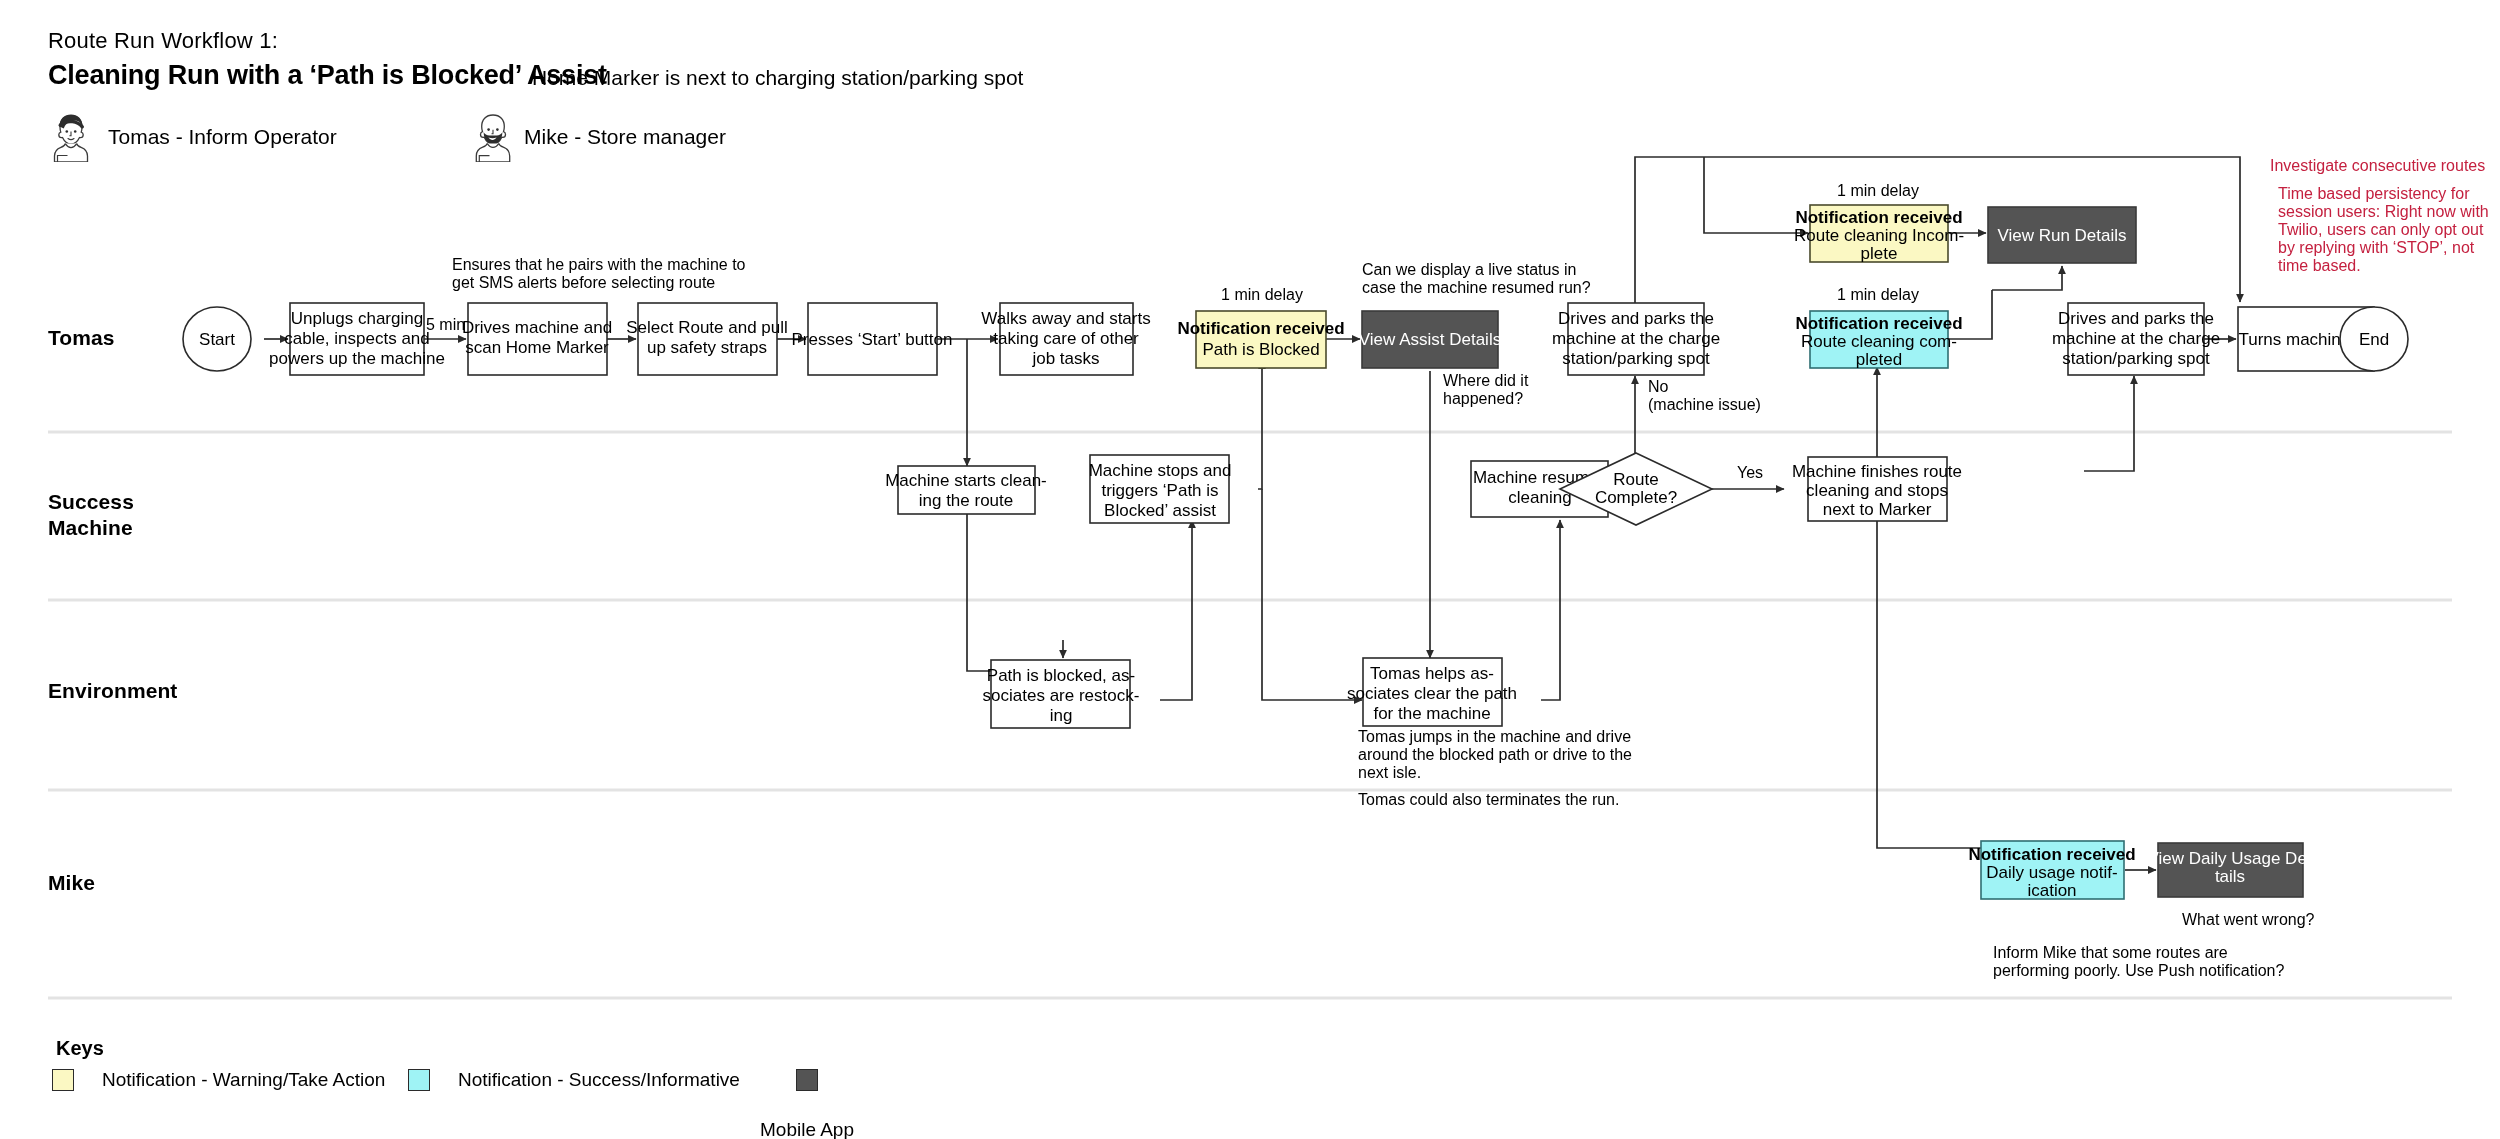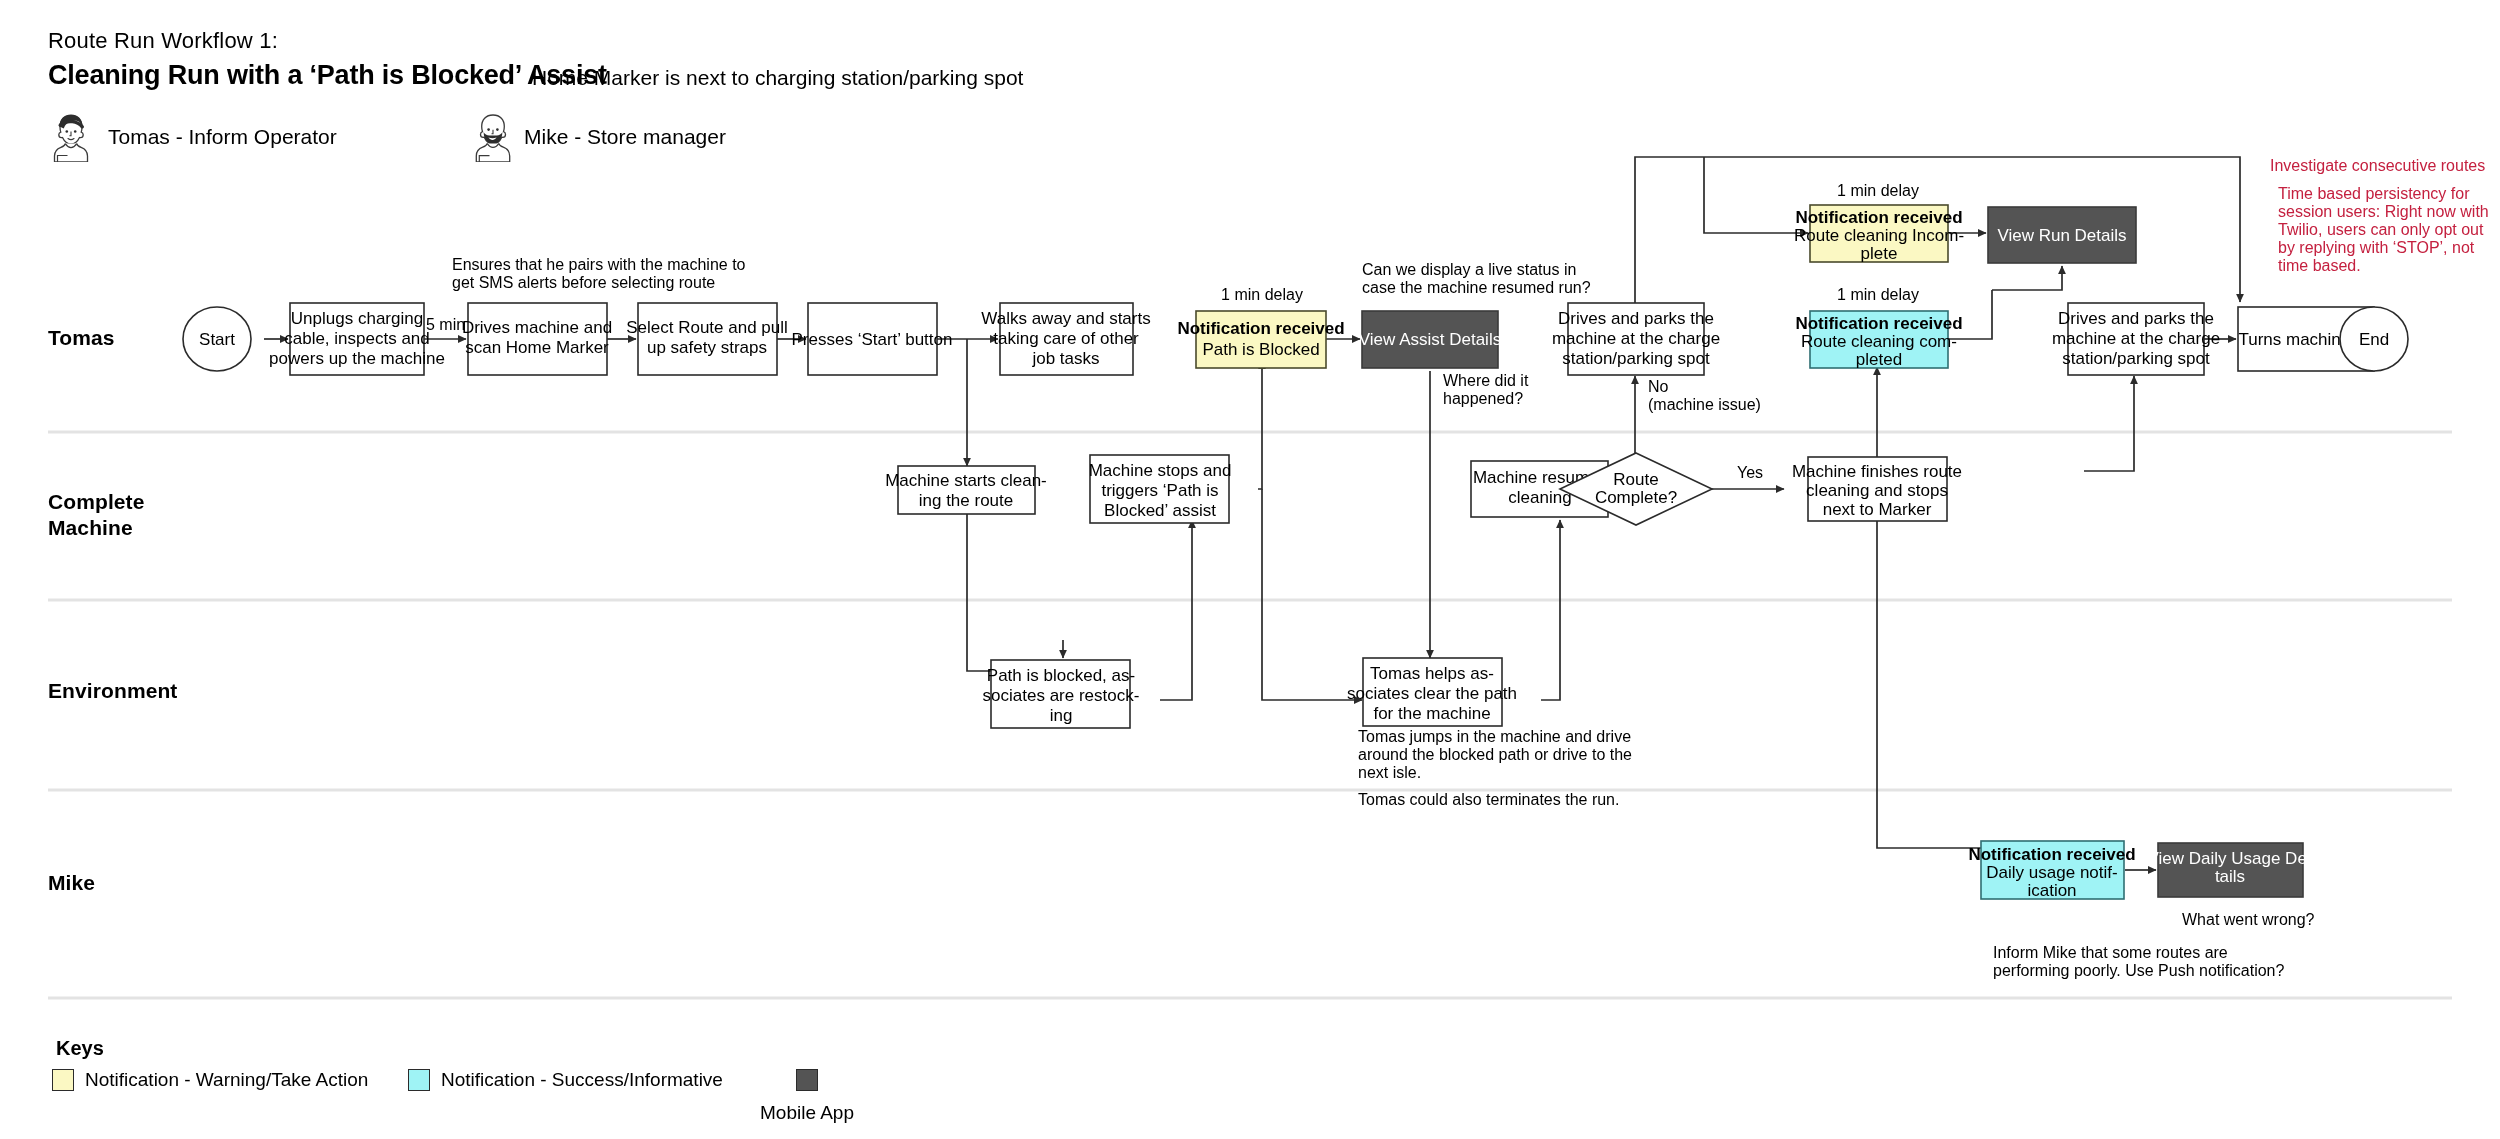--- a/index.html
+++ b/index.html
@@ -10,21 +10,21 @@
   .hdr-title{position:absolute;left:48px;top:60px;font-size:27px;font-weight:bold;letter-spacing:-.2px;}
   .hdr-note{position:absolute;left:532px;top:66px;font-size:21px;}
 
   .persona{position:absolute;display:flex;align-items:center;gap:14px;}
   .persona .nm{font-size:21px;}
   .avatar{width:46px;height:50px;display:block;}
 
   .lane-label{position:absolute;font-size:21px;font-weight:600;line-height:1.25;letter-spacing:.1px;}
 
   .keys-title{position:absolute;left:56px;top:1037px;font-size:20px;font-weight:bold;}
-  .keys-row{position:absolute;top:1069px;display:flex;align-items:center;gap:11px;font-size:19px;}
+  .keys-row{position:absolute;top:1069px;display:flex;align-items:center;gap:28px;font-size:19px;}
   .swatch{width:22px;height:22px;border:1px solid #2b2b2b;box-sizing:border-box;}
 
   svg.flow{position:absolute;left:0;top:0;width:2500px;height:1139px;}
   svg.flow text{font-family:"Liberation Sans",sans-serif;}
   .nodeRect{fill:#ffffff;stroke:#2b2b2b;stroke-width:1.6;}
   .nodeWarn{fill:#fbf8c3;stroke:#4a4a2c;stroke-width:1.6;}
   .nodeOk{fill:#9ff3f5;stroke:#2f6e72;stroke-width:1.6;}
   .nodeApp{fill:#545454;stroke:#3a3a3a;stroke-width:1.6;}
   .nodeEllipse{fill:#ffffff;stroke:#2b2b2b;stroke-width:1.6;}
   .nodeDiamond{fill:#ffffff;stroke:#2b2b2b;stroke-width:1.6;}
@@ -73,21 +73,21 @@
       <path d="M18.4 25.6c3 1 5.2 1 8.2 0-1.2 1.6-2.6 2.4-4.1 2.4s-2.9-.8-4.1-2.4z" fill="#fff"></path>
       <path d="M17.3 31.4c-.4 2-2.2 2.9-4.6 3.8C9 36.6 6.3 39.2 6.3 43.9V50h33.4v-6.1c0-4.7-2.7-7.3-6.4-8.7-2.4-.9-4.2-1.8-4.6-3.8" fill="#fff" stroke="#3b3b3b" stroke-width="1.3"></path>
       <path d="M17.3 31.6c1.7 2.6 3.6 3.8 5.7 3.8s4-1.2 5.7-3.8" fill="none" stroke="#3b3b3b" stroke-width="1.2"></path>
       <path d="M9.3 50v-6.3h10.2" fill="none" stroke="#3b3b3b" stroke-width="1.2"></path>
     </svg>
     <span class="nm">Mike - Store manager</span>
   </div>
 
   <div class="lane-label" style="left:48px;top:325px;">Tomas</div>
   <div class="lane-label" style="left:48px;top:489px;">
-    <span>Complete</span><br>
+    <span>Success</span><br>
     <span>Machine</span>
   </div>
   <div class="lane-label" style="left:48px;top:678px;">Environment</div>
   <div class="lane-label" style="left:48px;top:870px;">Mike</div>
 
   <div class="keys-title">Keys</div>
   <div class="keys-row" style="left:52px;">
     <span class="swatch" style="background:#fbf8c3"></span>
     <span>Notification - Warning/Take Action</span>
   </div>

